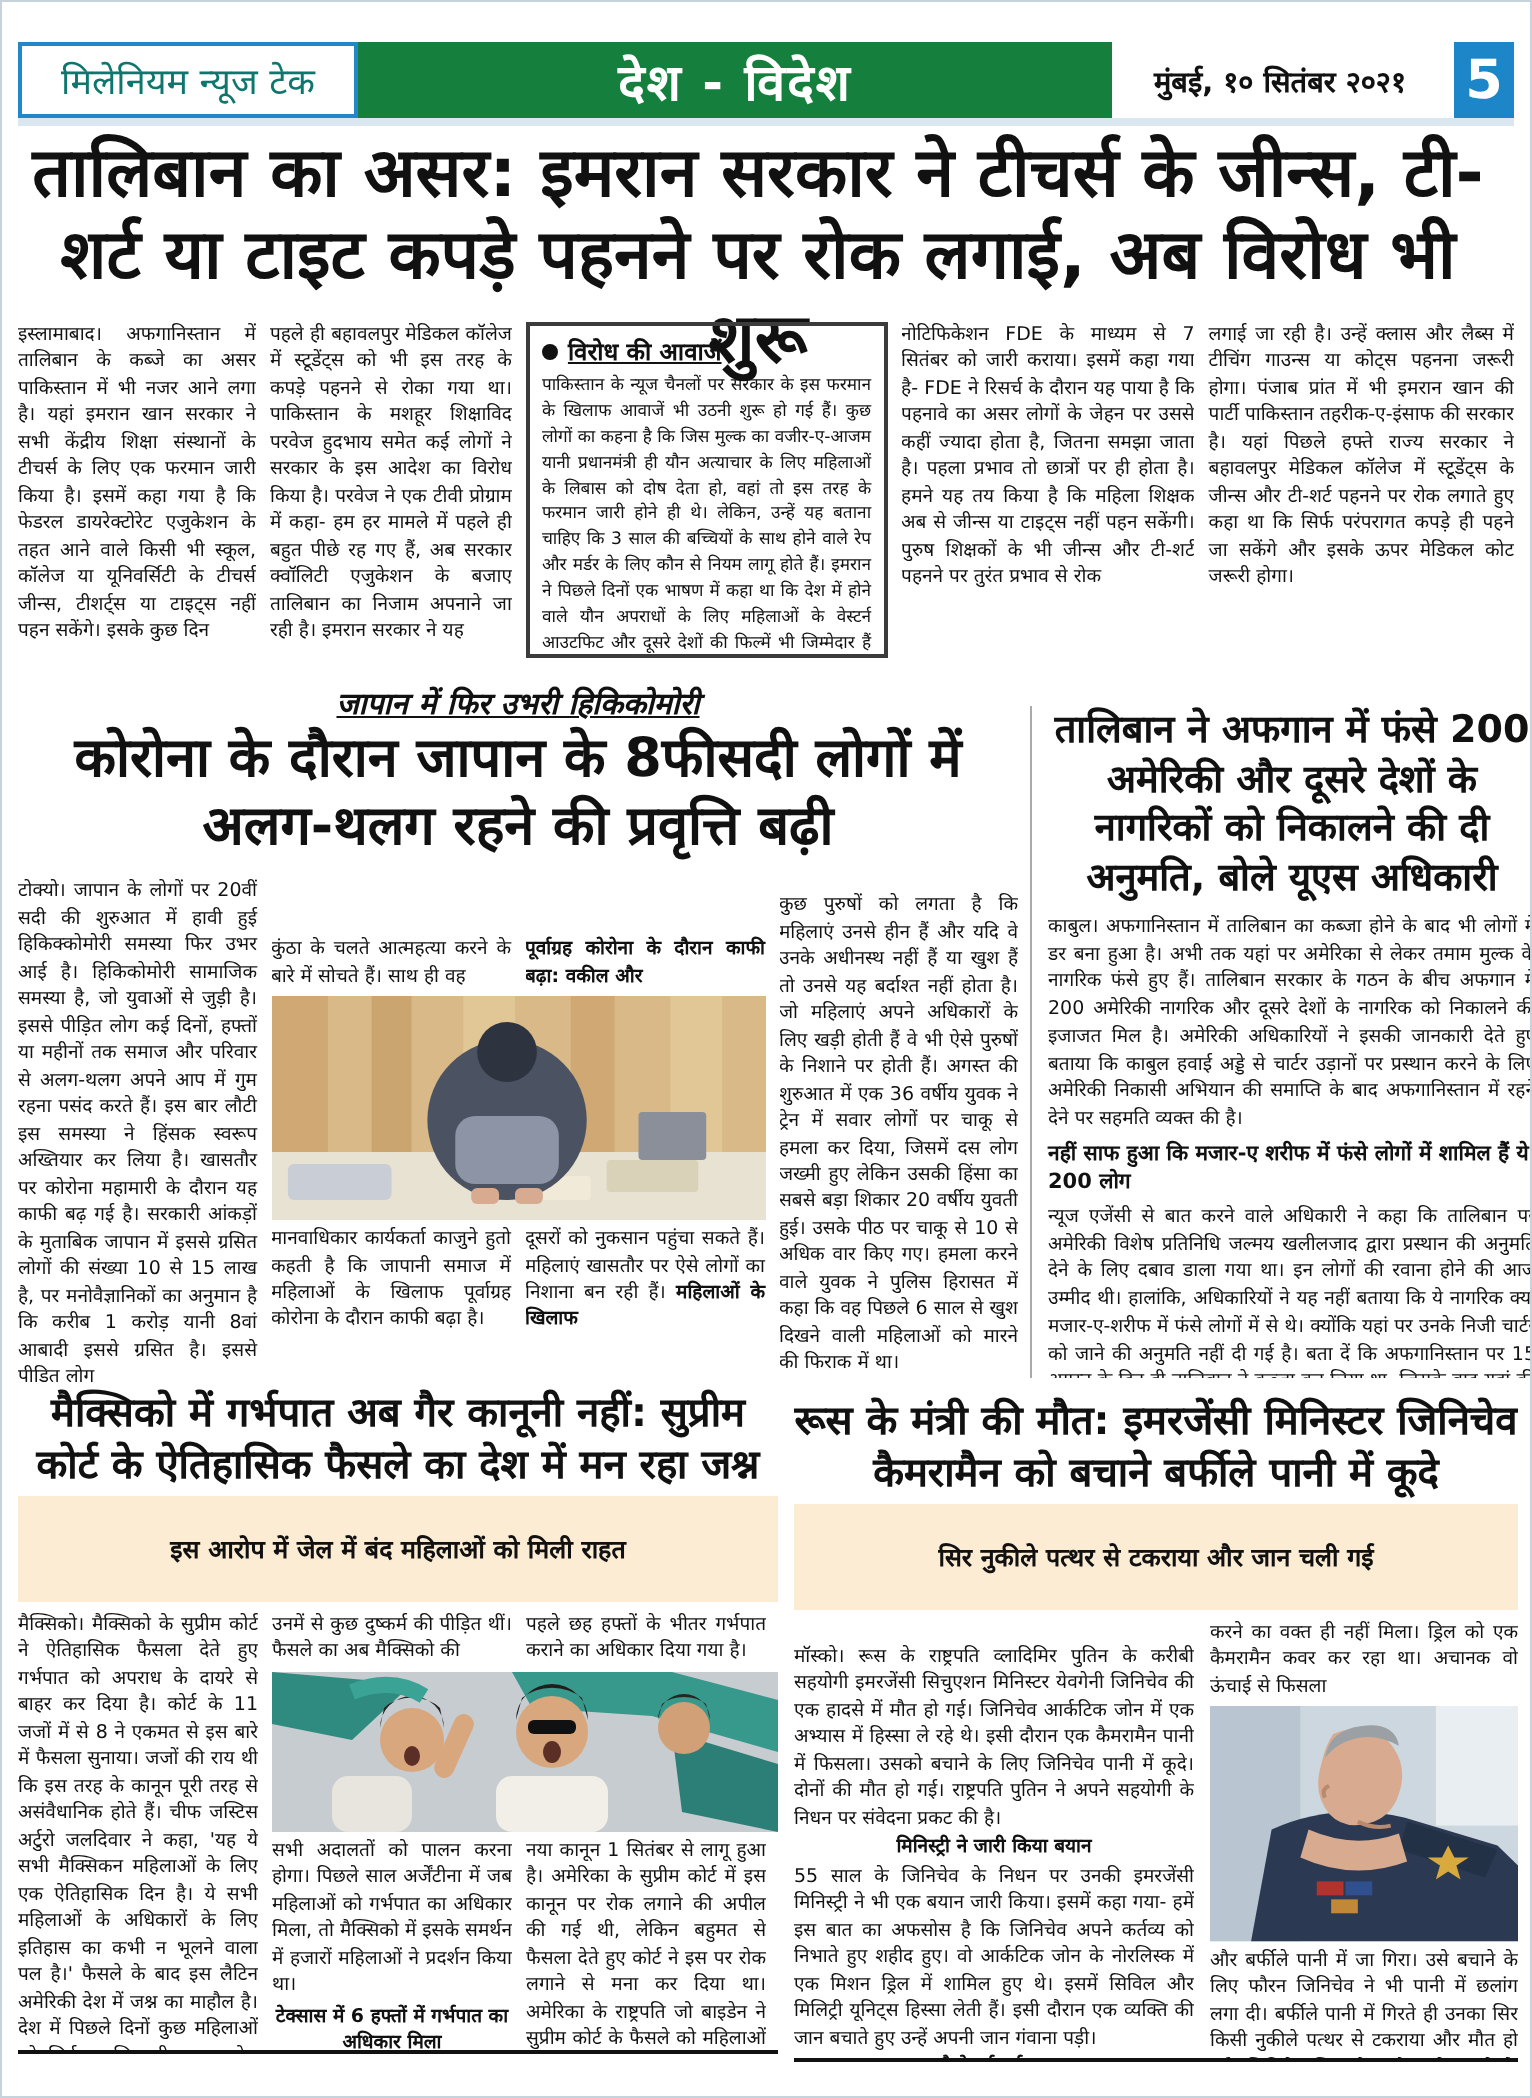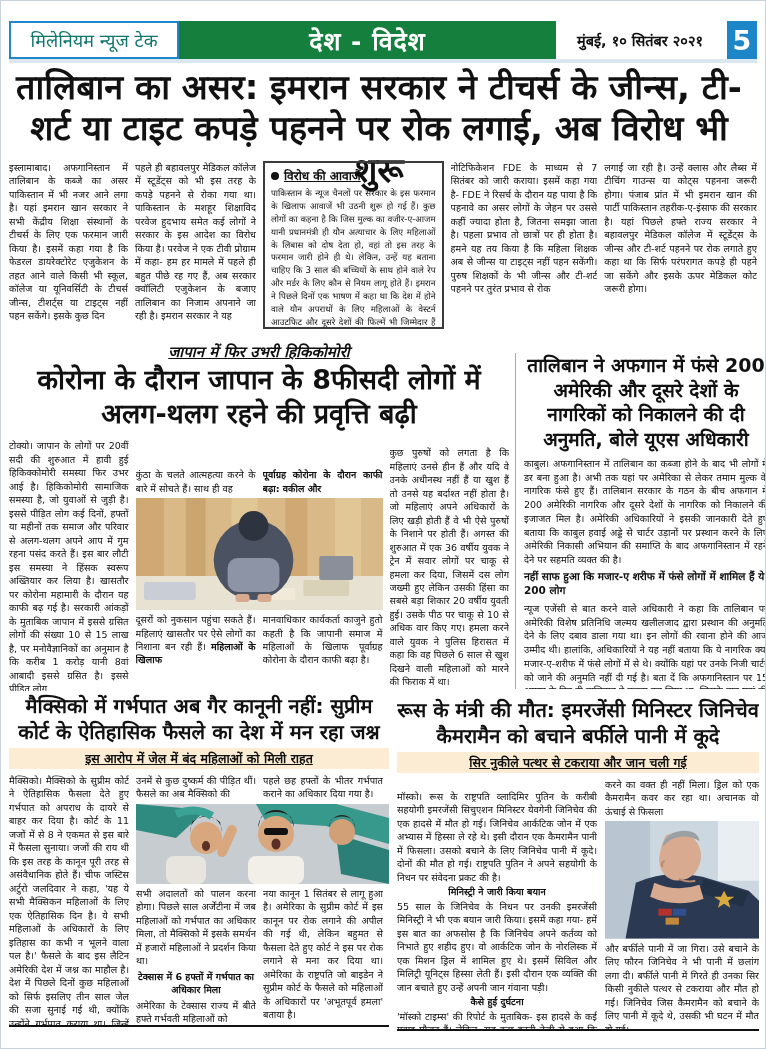--- a/index.html
+++ b/index.html
@@ -42,21 +42,21 @@
   .bold-line{font-weight:bold;}
   
   .evac{position:absolute;left:514px;top:352px;width:244px;height:336px;overflow:hidden;
         border-left:1px solid #aaa;padding-left:8px;box-sizing:content-box;}
   .evac-headline{text-align:center;font-weight:800;font-size:19px;line-height:1.3;}
   .evac-body{font-size:9.5px;line-height:1.45;text-align:justify;margin-top:5px;}
   .evac-sub{font-weight:bold;font-size:10.5px;margin:2px 0;}
   
   .mexico{position:absolute;left:8px;top:692px;width:380px;height:332px;overflow:hidden;border-bottom:2px solid #111;}
   .small-headline{text-align:center;font-weight:800;font-size:20px;line-height:1.3;}
-  .cream-sub{background:#fcecd3;text-align:center;font-weight:bold;font-size:12.5px;margin-top:3px;padding:2px 0;text-decoration:underline;}
+  .cream-sub{background:#fcecd3;text-align:center;font-weight:bold;font-size:12.5px;margin-top:3px;padding:18px 0;}
   .mex-body{display:flex;gap:7px;margin-top:5px;height:252px;}
   .mex-c1{width:120px;border-bottom:1.5px solid #111;}
   .mex-mid{width:253px;display:flex;flex-direction:column;gap:3px;}
   .mex-sub{font-weight:bold;text-align:center;margin:2px 0;}
   
   .russia{position:absolute;left:396px;top:696px;width:362px;height:332px;overflow:hidden;border-bottom:2px solid #111;}
   .rus-body{display:flex;gap:8px;margin-top:5px;height:258px;}
   .rus-c1{width:200px;margin-top:12px;}
   .rus-c2{flex:1;display:flex;flex-direction:column;gap:3px;}
   .rus-sub{font-weight:bold;text-align:center;margin:1px 0;}
@@ -113,25 +113,25 @@
           <rect x="168" y="82" width="46" height="16" rx="2" fill="#d9d2b8"></rect>
           <rect x="120" y="90" width="40" height="12" rx="2" fill="#f1ead8"></rect>
           <rect x="184" y="58" width="34" height="24" rx="2" fill="#8a8f99"></rect>
           <ellipse cx="118" cy="62" rx="40" ry="40" fill="#4b5261"></ellipse>
           <circle cx="118" cy="28" r="15" fill="#2e3340"></circle>
           <rect x="92" y="60" width="52" height="34" rx="10" fill="#8d94a6"></rect>
           <rect x="100" y="96" width="14" height="8" rx="3" fill="#d8ab90"></rect>
           <rect x="122" y="96" width="14" height="8" rx="3" fill="#d8ab90"></rect>
         </svg>
         <div class="mid-row">
+          <div class="ncol mid-half">मानवाधिकार कार्यकर्ता काजुने हुतो कहती है कि जापानी समाज में महिलाओं के खिलाफ पूर्वाग्रह कोरोना के दौरान काफी बढ़ा है।</div>
           <div class="ncol mid-half">
             <span>दूसरों को नुकसान पहुंचा सकते हैं। महिलाएं खासतौर पर ऐसे लोगों का निशाना बन रही हैं।</span>
             <span class="bold-line">महिलाओं के खिलाफ</span>
           </div>
-          <div class="ncol mid-half">मानवाधिकार कार्यकर्ता काजुने हुतो कहती है कि जापानी समाज में महिलाओं के खिलाफ पूर्वाग्रह कोरोना के दौरान काफी बढ़ा है।</div>
         </div>
       </div>
       <div class="ncol japan-c4">कुछ पुरुषों को लगता है कि महिलाएं उनसे हीन हैं और यदि वे उनके अधीनस्थ नहीं हैं या खुश हैं तो उनसे यह बर्दाश्त नहीं होता है। जो महिलाएं अपने अधिकारों के लिए खड़ी होती हैं वे भी ऐसे पुरुषों के निशाने पर होती हैं। अगस्त की शुरुआत में एक 36 वर्षीय युवक ने ट्रेन में सवार लोगों पर चाकू से हमला कर दिया, जिसमें दस लोग जख्मी हुए लेकिन उसकी हिंसा का सबसे बड़ा शिकार 20 वर्षीय युवती हुई। उसके पीठ पर चाकू से 10 से अधिक वार किए गए। हमला करने वाले युवक ने पुलिस हिरासत में कहा कि वह पिछले 6 साल से खुश दिखने वाली महिलाओं को मारने की फिराक में था।</div>
     </div>
   </div>
 
   <div class="evac">
     <div class="evac-headline">तालिबान ने अफगान में फंसे 200 अमेरिकी और दूसरे देशों के नागरिकों को निकालने की दी अनुमति, बोले यूएस अधिकारी</div>
     <div class="evac-body">काबुल। अफगानिस्तान में तालिबान का कब्जा होने के बाद भी लोगों में डर बना हुआ है। अभी तक यहां पर अमेरिका से लेकर तमाम मुल्क के नागरिक फंसे हुए हैं। तालिबान सरकार के गठन के बीच अफगान में 200 अमेरिकी नागरिक और दूसरे देशों के नागरिक को निकालने की इजाजत मिल है। अमेरिकी अधिकारियों ने इसकी जानकारी देते हुए बताया कि काबुल हवाई अड्डे से चार्टर उड़ानों पर प्रस्थान करने के लिए अमेरिकी निकासी अभियान की समाप्ति के बाद अफगानिस्तान में रहने देने पर सहमति व्यक्त की है।</div>
     <div class="evac-sub">नहीं साफ हुआ कि मजार-ए शरीफ में फंसे लोगों में शामिल हैं ये 200 लोग</div>

